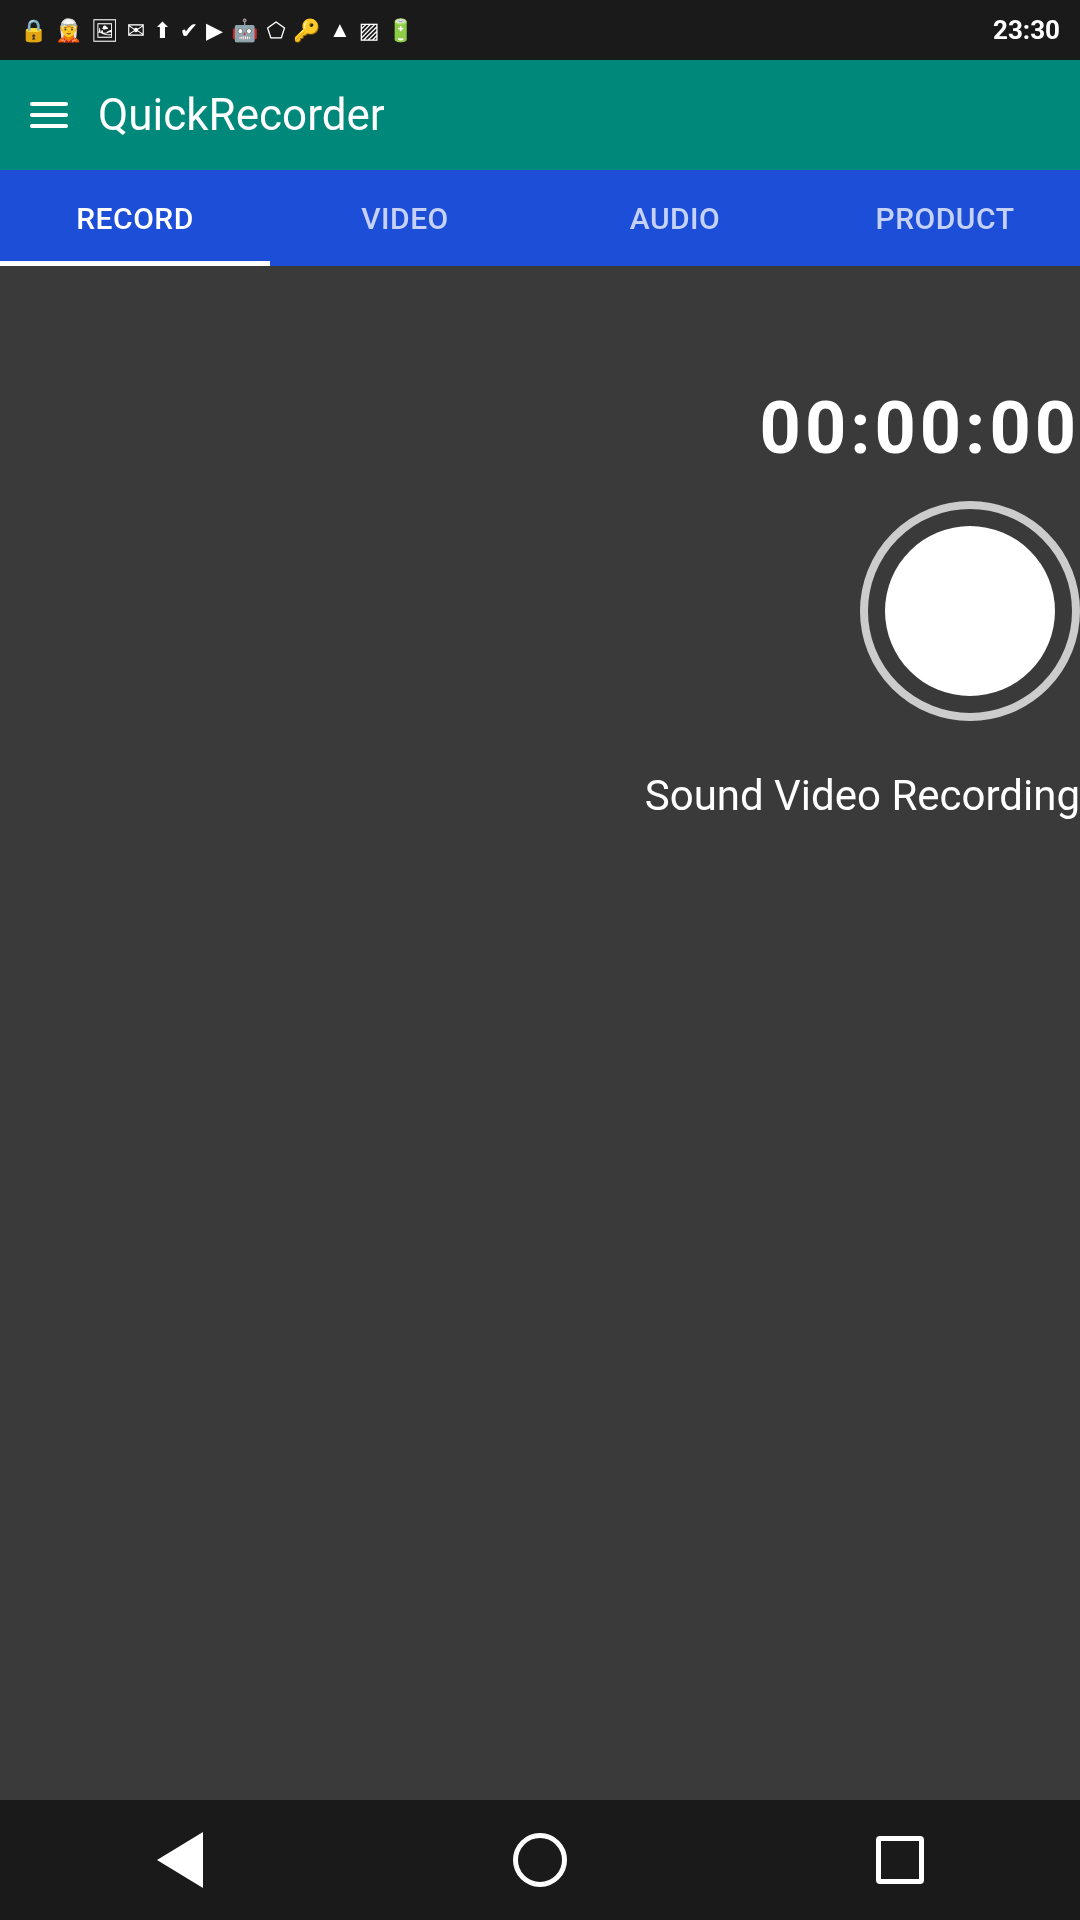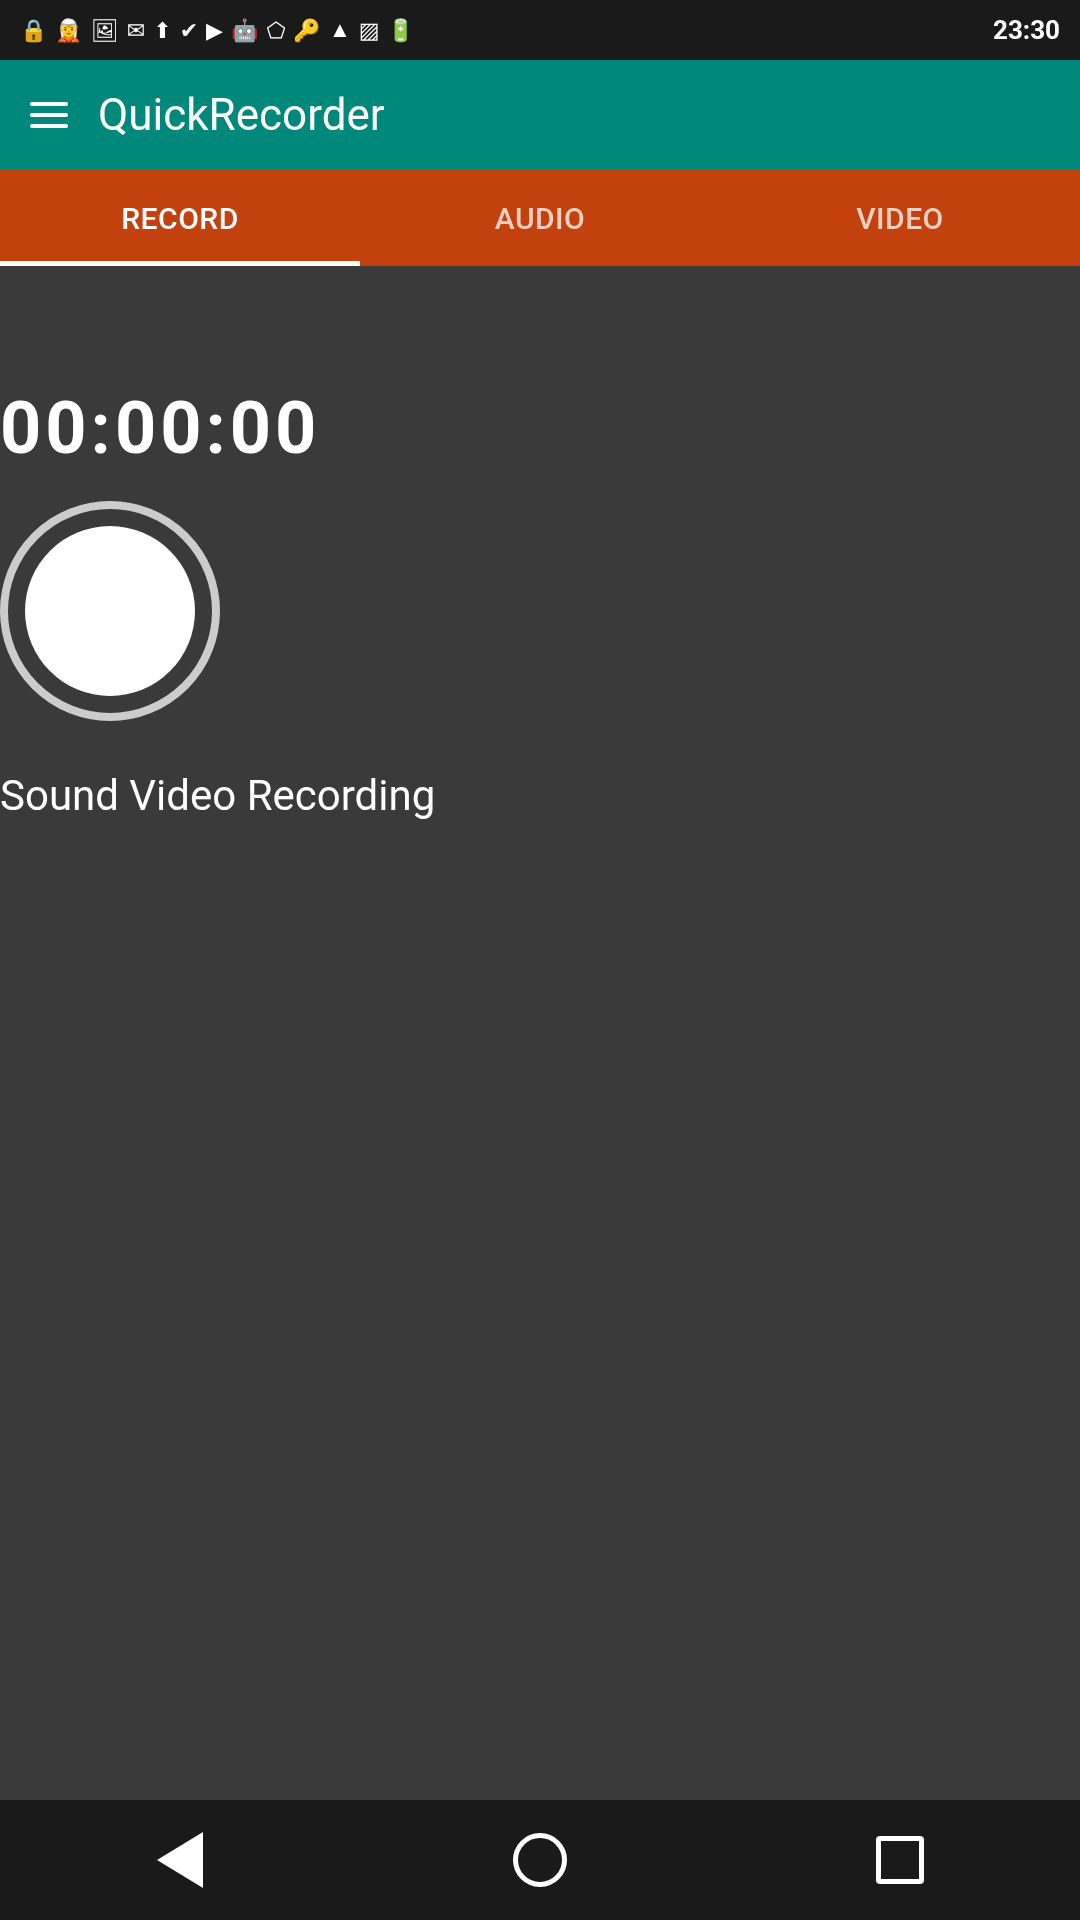--- a/index.html
+++ b/index.html
@@ -76,21 +76,21 @@
     .app-title {
       color: white;
       font-size: 44px;
       font-weight: 400;
     }
 
     
     #tab-bar {
       width: 100%;
       height: 96px;
-      background: #c2410c;
+      background: #1d4ed8;
       display: flex;
       align-items: stretch;
       flex-shrink: 0;
     }
 
     .tab {
       flex: 1;
       display: flex;
       align-items: center;
       justify-content: center;
@@ -116,21 +116,21 @@
       height: 5px;
       background: white;
     }
 
     
     #main-content {
       flex: 1;
       background: #3a3a3a;
       display: flex;
       flex-direction: column;
-      align-items: flex-start;
+      align-items: flex-end;
       justify-content: flex-start;
       padding-top: 120px;
     }
 
     .timer-display {
       color: white;
       font-size: 72px;
       font-weight: bold;
       letter-spacing: 4px;
       margin-bottom: 30px;
@@ -238,24 +238,27 @@
     <span></span>
   </div>
   <span class="app-title">QuickRecorder</span>
 </div>
 
 <div id="tab-bar">
   <div class="tab active">
     <span>Record</span>
   </div>
   <div class="tab">
+    <span>Video</span>
+  </div>
+  <div class="tab">
     <span>Audio</span>
   </div>
   <div class="tab">
-    <span>Video</span>
+    <span>Product</span>
   </div>
 </div>
 
 <div id="main-content">
   <div class="timer-display">00:00:00</div>
   <div class="record-button-outer">
     <div class="record-button-inner"></div>
   </div>
   <div class="recording-label">Sound Video Recording</div>
 </div>

